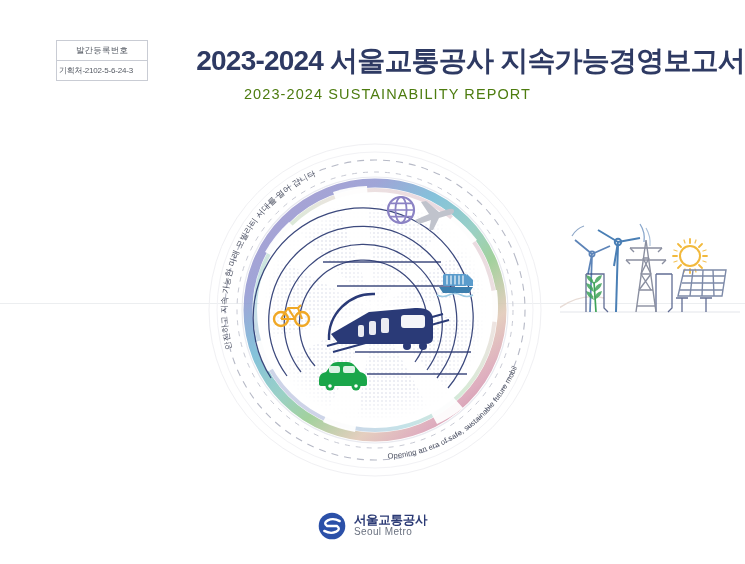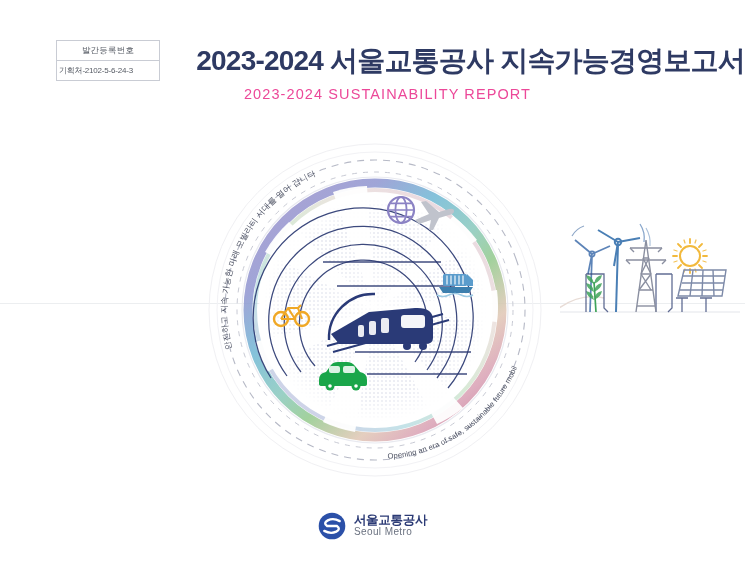--- a/index.html
+++ b/index.html
@@ -14,21 +14,21 @@
     overflow: hidden;
     font-family: "Liberation Sans", "DejaVu Sans", sans-serif;
     color: #333;
   }
 
   
   .reg-box {
     position: absolute;
     left: 56px;
     top: 40px;
-    width: 104px;
+    width: 92px;
     border: 1px solid #c9ccd4;
     background: #fff;
     box-sizing: border-box;
   }
   .reg-line1 {
     font-size: 8.5px;
     color: #555a63;
     text-align: center;
     padding: 4px 2px 3px 2px;
     border-bottom: 1px solid #c9ccd4;
@@ -57,21 +57,21 @@
     letter-spacing: -0.8px;
     white-space: nowrap;
   }
   .title-sub {
     position: absolute;
     left: 0;
     right: 0;
     top: 86px;
     text-align: center;
     font-size: 14.5px;
-    color: #ec4899;
+    color: #4d7c0f;
     letter-spacing: 1.1px;
     padding-left: 30px;
     white-space: nowrap;
   }
 
   
   .page-rule {
     position: absolute;
     left: 0;
     top: 303px;

